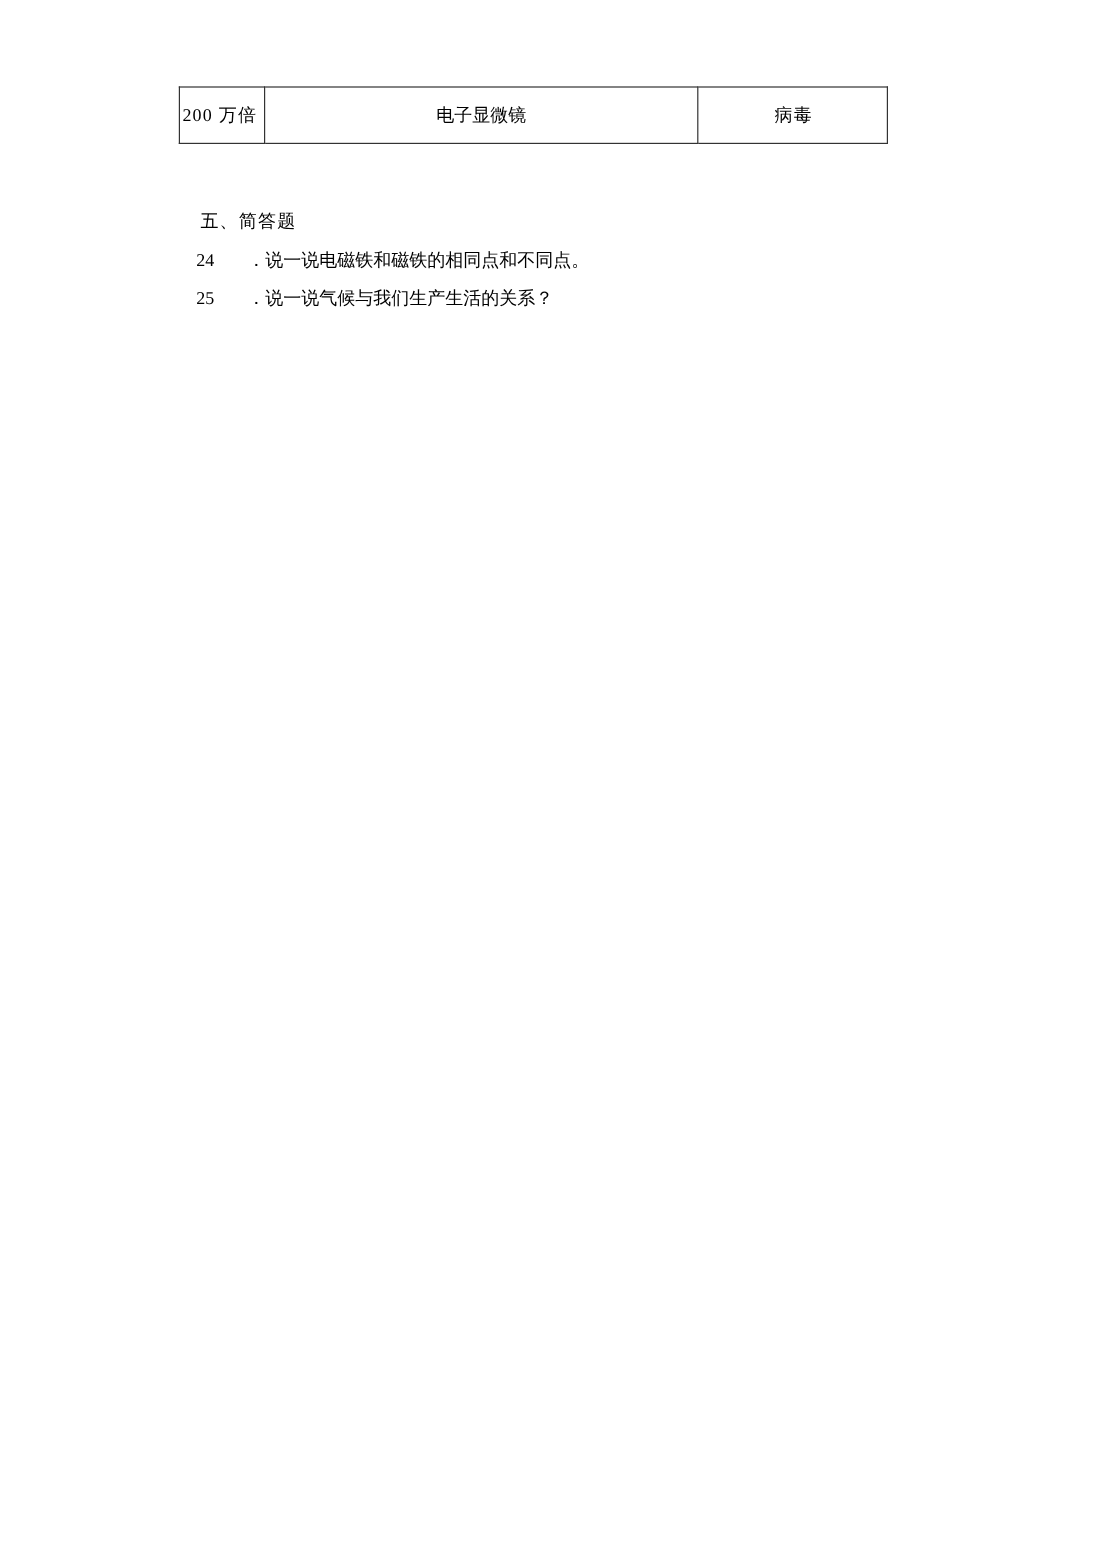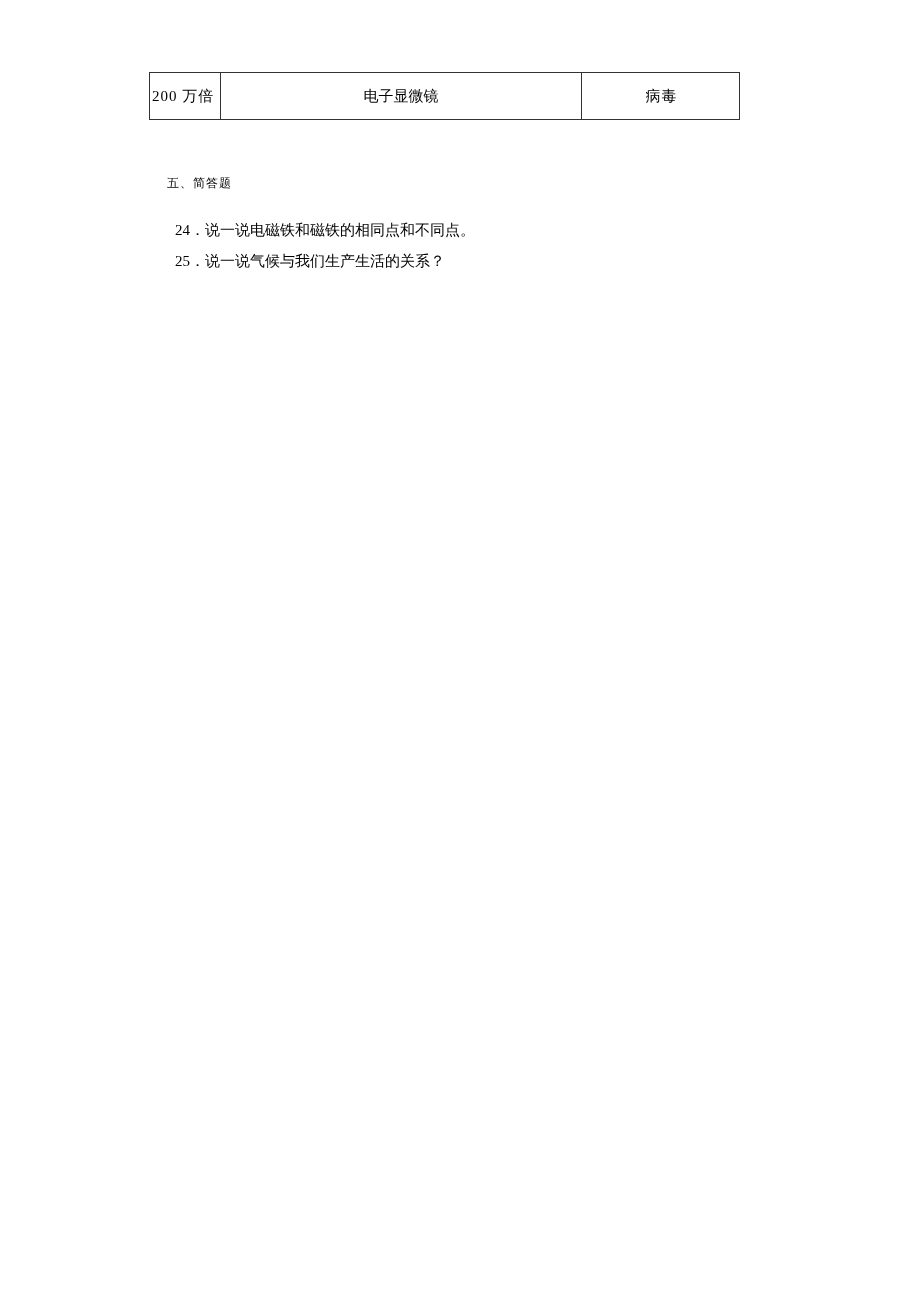--- a/index.html
+++ b/index.html
@@ -33,36 +33,36 @@
     padding: 0;
   }
   .col1 { width: 68px; text-align: left; padding-left: 2px !important; letter-spacing: 1px; }
   .col2 { width: 360px; text-align: center; }
   .col3 { width: 155px; text-align: center; padding-left: 2px !important; letter-spacing: 1px; }
 
   .section-title {
     position: absolute;
     left: 167px;
     top: 175px;
-    font-size: 12px;
+    font-size: 15px;
     letter-spacing: 1px;
   }
   .qline {
     position: absolute;
     font-size: 15px;
     line-height: 24px;
   }
   .qnum {
     display: inline-block;
     width: 38px;
-    text-align: right;
-    margin-top: 12px;
+    text-align: center;
   }
   .qtext {
     display: inline;
+    margin-left: 16px;
   }
   .q24 { left: 152px; top: 206px; }
   .q25 { left: 152px; top: 237px; }
   .q26 { left: 152px; top: 362px; }
   .q27 { left: 152px; top: 516px; }
 </style>
 </head>
 <body>
 
 <div class="page">

